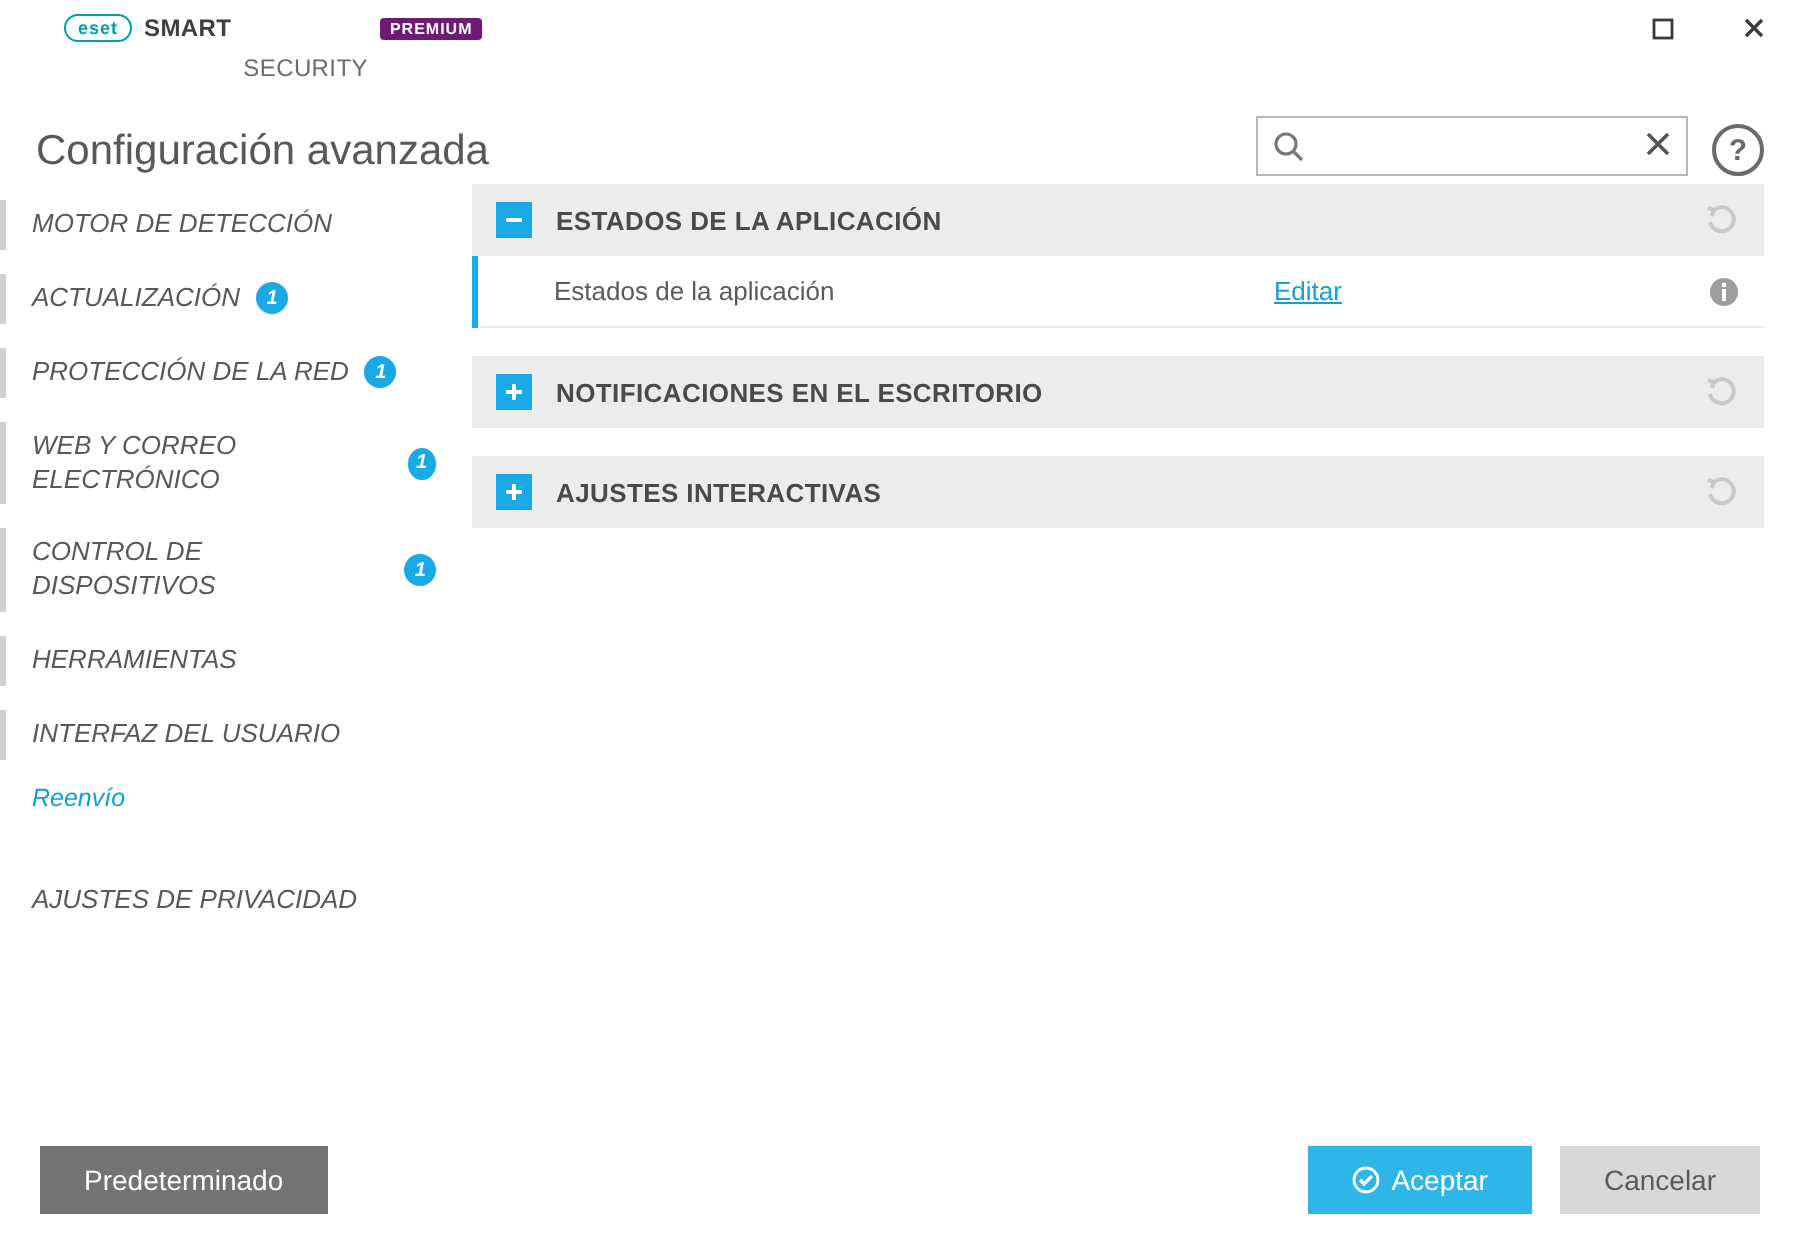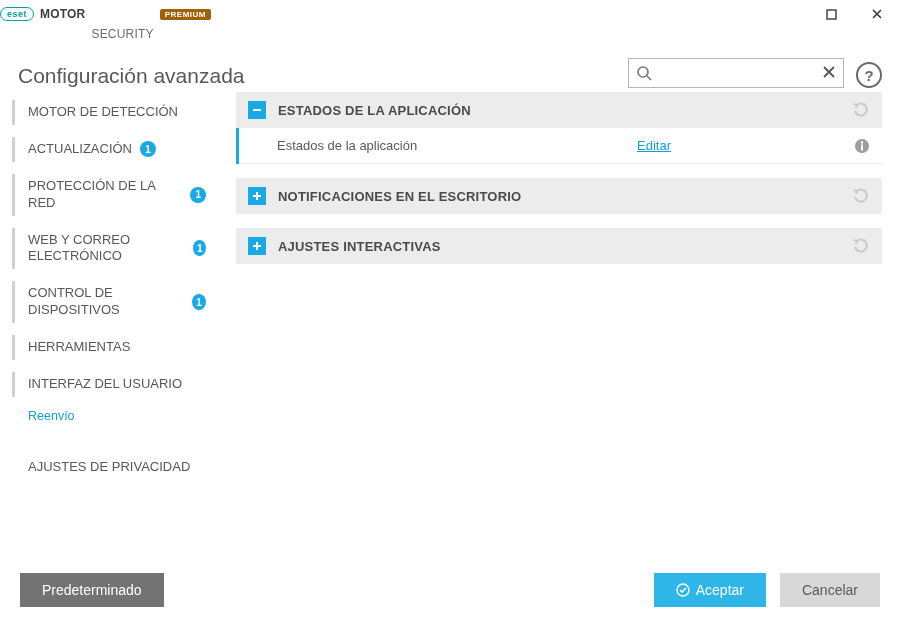--- a/index.html
+++ b/index.html
@@ -1,34 +1,34 @@
 <!DOCTYPE html>
 <html><head>
 <meta charset="utf-8">
 <style>
   * { box-sizing: border-box; margin: 0; padding: 0; }
   html, body { width: 900px; height: 620px; font-family: "Segoe UI", Arial, sans-serif; background: #fff; color: #414141; overflow: hidden; }
   .window { width: 900px; height: 620px; display: flex; flex-direction: column; }
-  .titlebar { height: 28px; display: flex; align-items: center; padding: 0 10px 0 0; gap: 20px; }
+  .titlebar { height: 28px; display: flex; align-items: center; padding: 0 10px 0 32px; gap: 20px; }
   .brand { display: flex; align-items: center; gap: 6px; font-size: 12px; letter-spacing: 0.2px; }
   .brand-logo { display:inline-flex; align-items:center; justify-content:center; width:34px; height:14px; border:1px solid #00a0a8; border-radius:7px; color:#00a0a8; font-size:9px; font-weight:700; letter-spacing:0.5px; }
   .brand-strong { font-weight:700; color:#3e3e3e; }
   .brand-light { font-weight:400; color:#6c6c6c;margin-top:40px; }
-  .brand-badge { background:#a16207; color:#fff; font-size:8px; padding:1px 5px; border-radius:2px; letter-spacing:0.5px; font-weight:600; }
+  .brand-badge { background:#701a75; color:#fff; font-size:8px; padding:1px 5px; border-radius:2px; letter-spacing:0.5px; font-weight:600; }
   .titlebar-spacer { flex:1; }
   .win-btn { width:26px; height:20px; display:flex; align-items:center; justify-content:center; color:#3a3a3a; cursor:pointer; }
   .header { height:60px; display:flex; align-items:flex-end; padding:0 18px; gap:12px; }
   .page-title { font-size:21px; font-weight:400; color:#585858; flex:1; }
   .search { position:relative; width:216px; height:30px; border:1px solid #b7b7b7; display:flex; align-items:center; padding:0 28px 0 28px; }
   .search .mag { position:absolute; left:6px; top:5px; color:#777; }
   .search .clr { position:absolute; right:6px; top:5px; color:#555; cursor:pointer; }
   .search input { border:none; outline:none; width:100%; font-size:13px; background:transparent; }
   .help { width:26px; height:26px; border:2px solid #6a6a6a; border-radius:50%; display:flex; align-items:center; justify-content:center; color:#6a6a6a; font-weight:700; cursor:pointer; font-size:15px; }
   .body { flex:1; display:flex; min-height:0; }
-  .sidebar { width:232px; padding:6px 12px; }
+  .sidebar { width:232px; padding:6px 0;font-style:italic; }
   .nav-item { position:relative; padding:10px 14px 10px 16px; font-size:13px; color:#585858; cursor:pointer; display:flex; align-items:center; gap:8px; line-height:1.3; }
   .nav-item .bar { position:absolute; left:0; top:6px; bottom:6px; width:3px; background:#d0d0d0; }
   .nav-item.active { color:#0f9fd6; font-weight:600; }
   .nav-item.active .bar { background:#0f9fd6; }
   .nav-sub { padding:6px 14px 6px 16px; font-size:12.5px; color:#0f9fd6; cursor:pointer; }
   .badge { display:inline-flex; align-items:center; justify-content:center; width:16px; height:16px; border-radius:50%; background:#19a9e5; color:#fff; font-size:10px; font-weight:600; }
   .content { flex:1; padding:4px 18px 0 4px; }
   .section { margin-bottom:14px; }
   .section-head { height:36px; background:#ececec; display:flex; align-items:center; padding:0 12px; gap:12px; cursor:pointer; }
   .toggle-box { width:18px; height:18px; background:#19a9e5; display:flex; align-items:center; justify-content:center; color:#fff; }
@@ -49,21 +49,21 @@
   svg { display:block; }
 </style>
 </head>
 <body>
 
 <div class="window">
 
   <div class="titlebar">
     <div class="brand">
       <span class="brand-logo">eset</span>
-      <span class="brand-strong">MOTOR</span>
+      <span class="brand-strong">SMART</span>
       <span class="brand-light">SECURITY</span>
       <span class="brand-badge">PREMIUM</span>
     </div>
     <div class="titlebar-spacer"></div>
     <div class="win-btn">
       <svg width="11" height="11" viewBox="0 0 11 11">
           <rect x="1" y="1" width="9" height="9" fill="none" stroke="currentColor" stroke-width="1.4"></rect>
         </svg>
     </div>
     <div class="win-btn">

